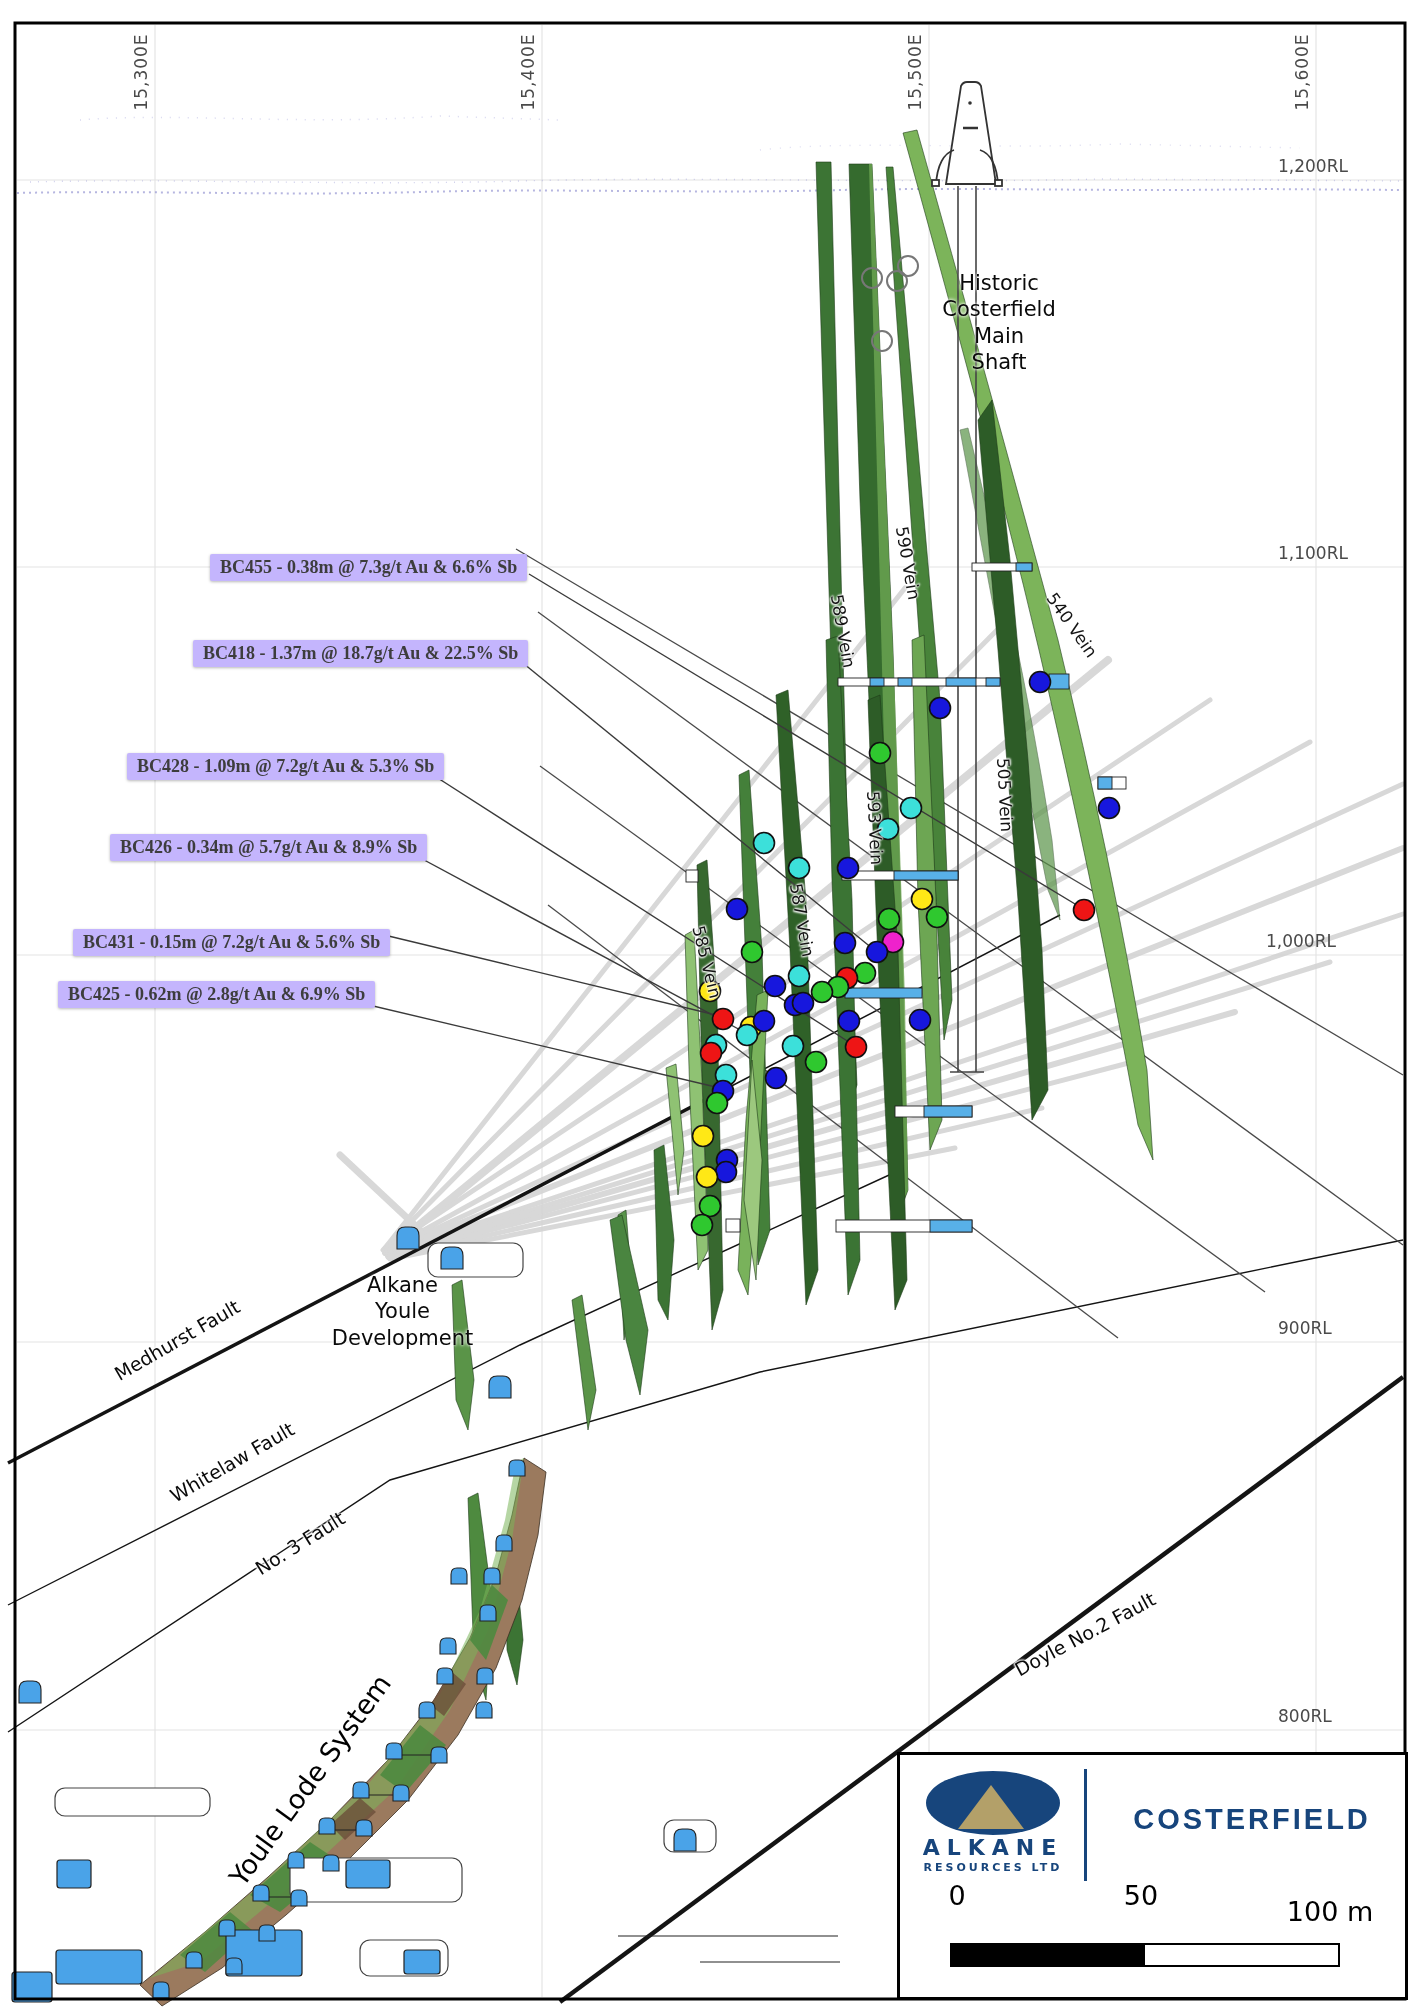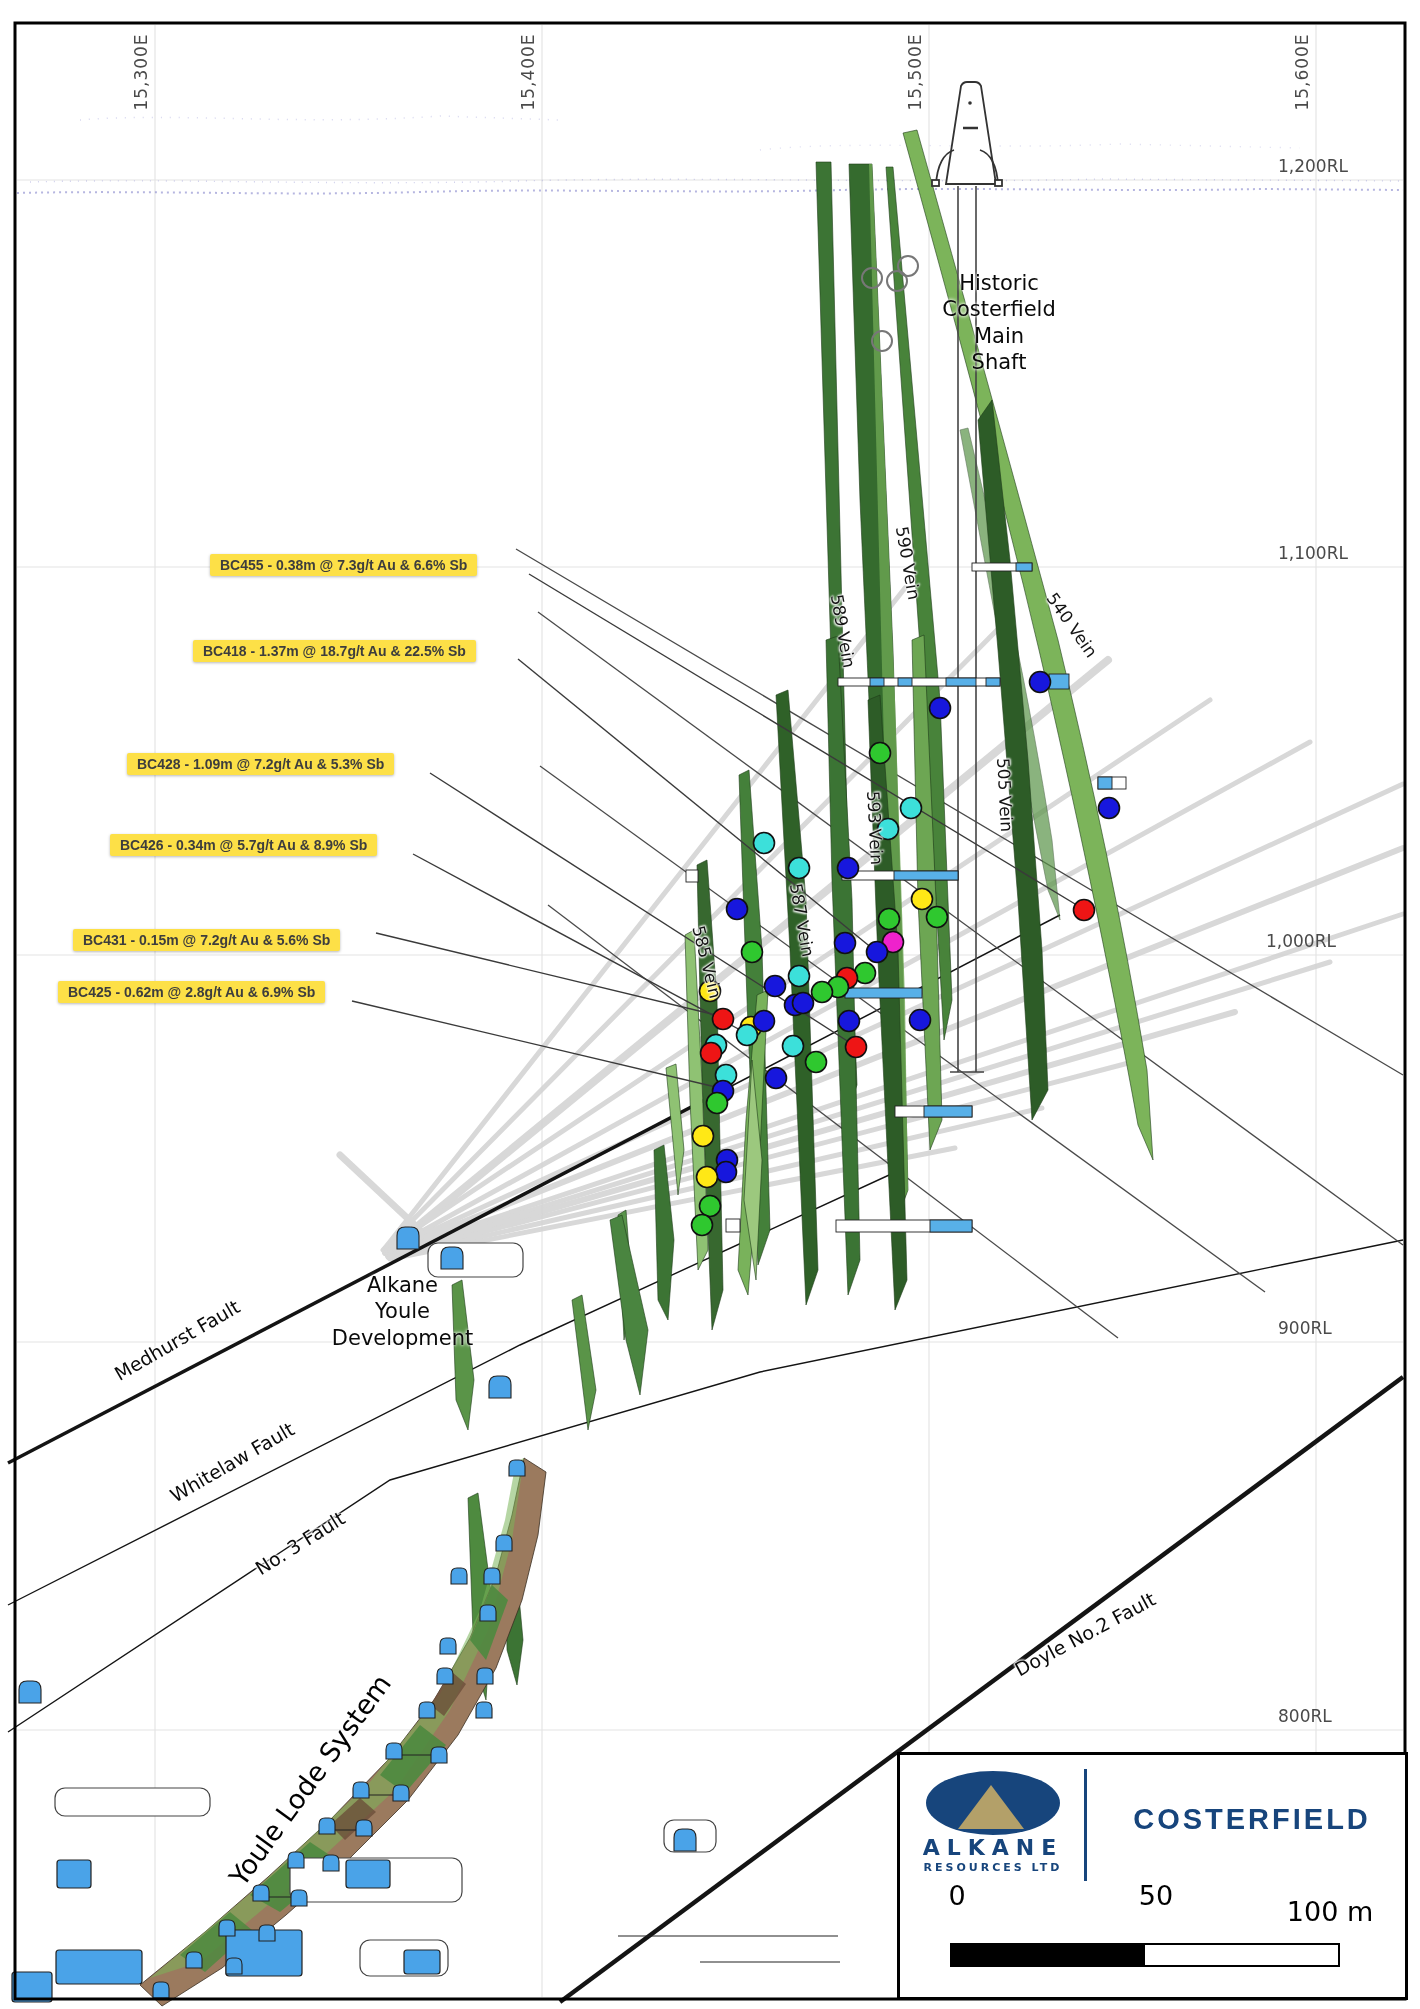--- a/index.html
+++ b/index.html
@@ -9,22 +9,22 @@
   .axis-e{position:absolute;transform:translate(-50%,-50%) rotate(-90deg);font-size:17px;color:#4a4a4a;letter-spacing:1px;white-space:nowrap;}
   .axis-rl{position:absolute;width:120px;text-align:left;font-size:17px;color:#4a4a4a;white-space:nowrap;}
   .vein-label{position:absolute;font-size:17px;color:#141414;white-space:nowrap;
       text-shadow:0 0 2px #fff,0 0 3px #fff,1px 1px 2px #fff,-1px -1px 2px #fff;}
   .fault-label{position:absolute;font-size:19px;color:#0a0a0a;white-space:nowrap;
       text-shadow:0 0 2px #fff,0 0 3px #fff,1px 1px 2px #fff,-1px -1px 2px #fff;}
   .mlabel{position:absolute;font-size:21px;color:#0a0a0a;text-align:center;white-space:pre-line;line-height:1.25;
       text-shadow:0 0 3px #fff,0 0 4px #fff;}
   .lode-label{position:absolute;font-size:27px;color:#000;white-space:nowrap;
       text-shadow:0 0 3px #fff,0 0 4px #fff;}
-  .callout{position:absolute;background:#fde047;color:#3d3d3d;font-size:14px;font-weight:600;
-      font-family:Liberation Sans, sans-serif;
+  .callout{position:absolute;background:#c4b5fd;color:#3d3d3d;font-size:18px;font-weight:600;
+      font-family:Liberation Serif, serif;
       padding:3px 10px;border-radius:2px;box-shadow:0 1px 3px rgba(0,0,0,.28);white-space:nowrap;}
   
   #legend{position:absolute;left:897px;top:1752px;width:511px;height:248px;background:#fff;border:3px solid #000;box-sizing:border-box;}
   .lg-ellipse{position:absolute;left:26px;top:16px;width:134px;height:64px;background:#17457c;border-radius:50%;}
   .lg-tri{position:absolute;left:58px;top:30px;width:0;height:0;border-left:33px solid transparent;border-right:33px solid transparent;border-bottom:44px solid #b3a069;}
   .lg-alkane{position:absolute;left:0px;top:80px;width:186px;text-align:center;color:#17457c;font-size:22px;font-weight:600;letter-spacing:7px;}
   .lg-res{position:absolute;left:0px;top:106px;width:186px;text-align:center;color:#17457c;font-size:11px;font-weight:600;letter-spacing:3px;}
   .lg-divider{position:absolute;left:184px;top:14px;width:3px;height:112px;background:#17457c;}
   .lg-coster{position:absolute;left:196px;top:48px;width:312px;text-align:center;color:#17457c;font-size:29px;font-weight:bold;letter-spacing:3px;font-family:"Liberation Sans",sans-serif;}
   .lg-tick{position:absolute;top:125px;font-size:27px;color:#000;}
@@ -326,20 +326,20 @@
   <div class="callout" style="left:58px;top:981px;">BC425 - 0.62m @ 2.8g/t Au &amp; 6.9% Sb</div>
 
   <div id="legend">
     <div class="lg-ellipse"></div>
     <div class="lg-tri"></div>
     <div class="lg-alkane">ALKANE</div>
     <div class="lg-res">RESOURCES LTD</div>
     <div class="lg-divider"></div>
     <div class="lg-coster">COSTERFIELD</div>
     <div class="lg-tick" style="left:42px;width:30px;text-align:center;">0</div>
-    <div class="lg-tick" style="left:226px;width:60px;text-align:center;">50</div>
+    <div class="lg-tick" style="left:211px;width:60px;text-align:center;">50</div>
     <div class="lg-tick" style="left:375px;width:110px;text-align:center;margin-top:16px;">100 m</div>
     <div class="lg-bar">
         <div class="lg-bar-fill"></div>
       </div>
   </div>
 
 </div>
 
 </body></html>

